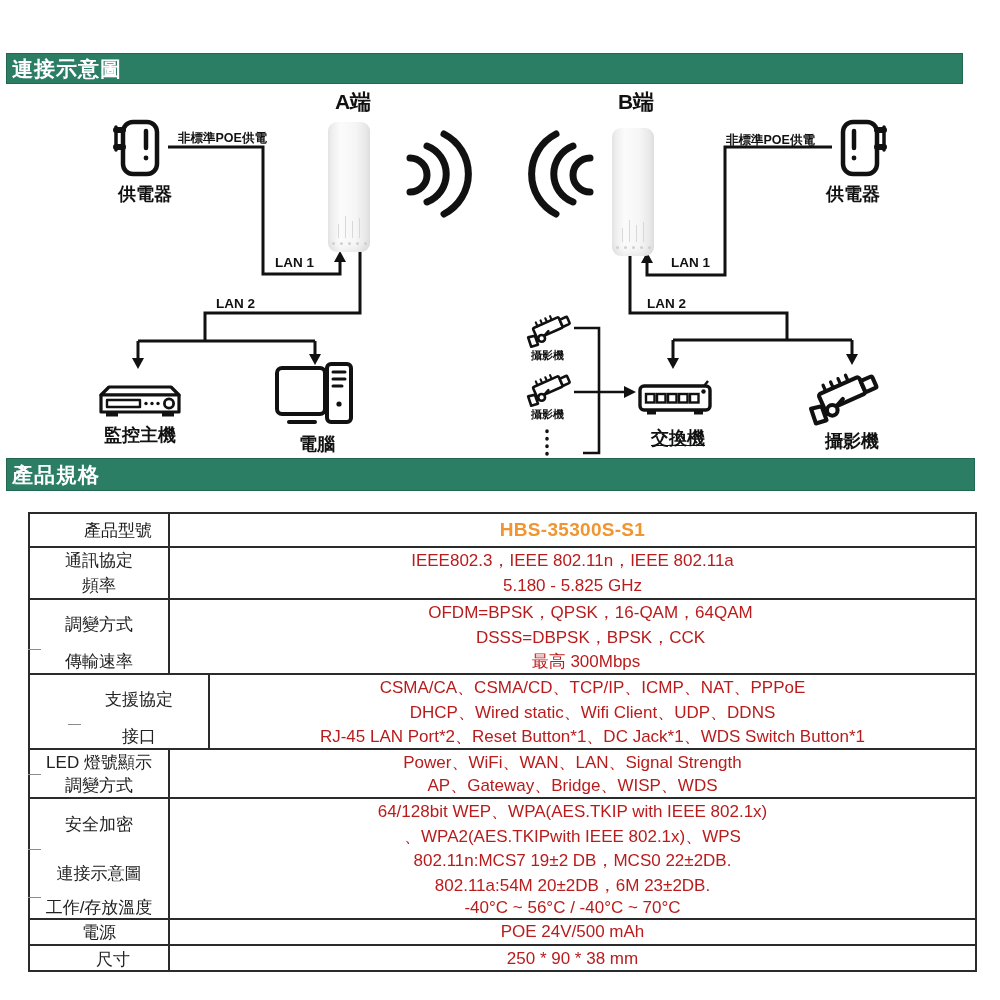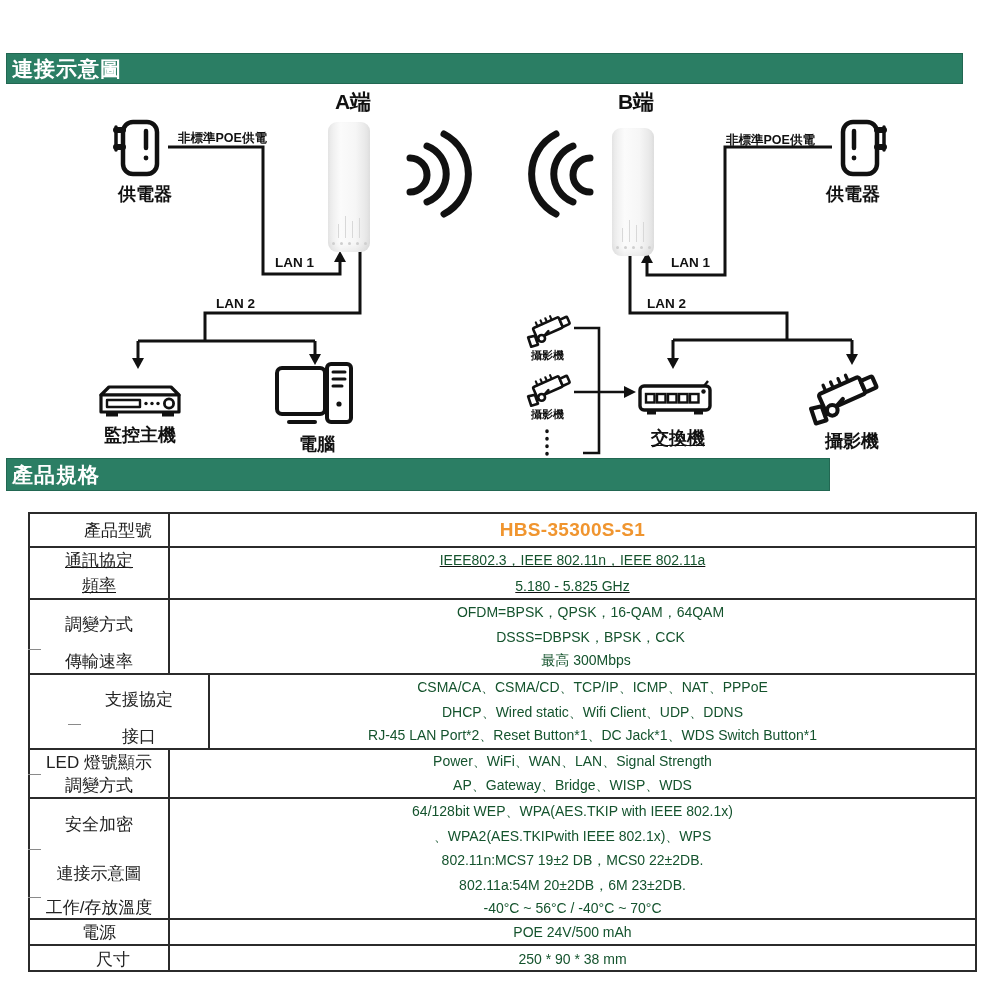--- a/index.html
+++ b/index.html
@@ -36,21 +36,21 @@
   .spec-table{
     left:28px;top:512px;width:949px;height:460px;box-sizing:border-box;
     border:2px solid #2b2b2b;background:#fff;
   }
   .block{display:flex;border-bottom:2px solid #2b2b2b;}
   .block:last-child{border-bottom:none;}
   .lcol{width:140px;border-right:2px solid #2b2b2b;display:flex;flex-direction:column;box-sizing:border-box;}
   .vcol{flex:1;display:flex;flex-direction:column;}
   .lcell,.vcell{display:flex;align-items:center;justify-content:center;position:relative;box-sizing:border-box;}
   .lcell{font-size:17px;color:#222;text-align:center;}
-  .vcell{font-size:14px;color:#14532d;text-align:center;flex-direction:column;}
+  .vcell{font-size:17px;color:#b91c1c;text-align:center;flex-direction:column;}
   .vcell .line{line-height:25px;}
   .tick::before{content:"";position:absolute;left:-2px;top:0;width:13px;height:1px;background:#8a8a8a;}
   .model{color:#f0952f;font-weight:bold;font-size:19px;letter-spacing:0.3px;}
 </style>
 </head>
 <body>
 
 <div class="abs banner" style="left:6px;top:53px;width:957px;height:31px;">連接示意圖</div>
 
 <svg class="abs" style="left:0;top:0;" width="1000" height="475" viewBox="0 0 1000 475">
@@ -244,34 +244,34 @@
       <rect x="70" y="36" width="15" height="15" rx="2" fill="#fff"></rect>
     </g>
     <path d="M37 59 L45 50"></path>
     <circle cx="32" cy="64" r="6.5" fill="#fff"></circle>
     <path d="M26 68 L19 72"></path>
     <path d="M6 62 L19 59 L25 76 L12 80 Z" fill="#fff"></path>
   </g>
 </svg>
 <div class="abs dlab devlab" style="left:817px;top:429px;width:70px;">攝影機</div>
 
-<div class="abs banner" style="left:6px;top:458px;width:824px;height:33px;">產品規格</div>
+<div class="abs banner" style="left:6px;top:458px;width:969px;height:33px;">產品規格</div>
 
 <div class="abs spec-table">
 
   <div class="block" style="height:32px;">
     <div class="lcol">
         <div class="lcell" style="height:32px;padding-left:38px;">產品型號</div>
       </div>
     <div class="vcol">
         <div class="vcell model" style="height:32px;">HBS-35300S-S1</div>
       </div>
   </div>
 
-  <div class="block" style="height:50px;text-decoration:underline;">
+  <div class="block" style="height:50px;">
     <div class="lcol">
       <div class="lcell" style="height:25px;">通訊協定</div>
       <div class="lcell" style="height:25px;">頻率</div>
     </div>
     <div class="vcol">
       <div class="vcell" style="height:25px;">IEEE802.3，IEEE 802.11n，IEEE 802.11a</div>
       <div class="vcell" style="height:25px;">5.180 - 5.825 GHz</div>
     </div>
   </div>
 

